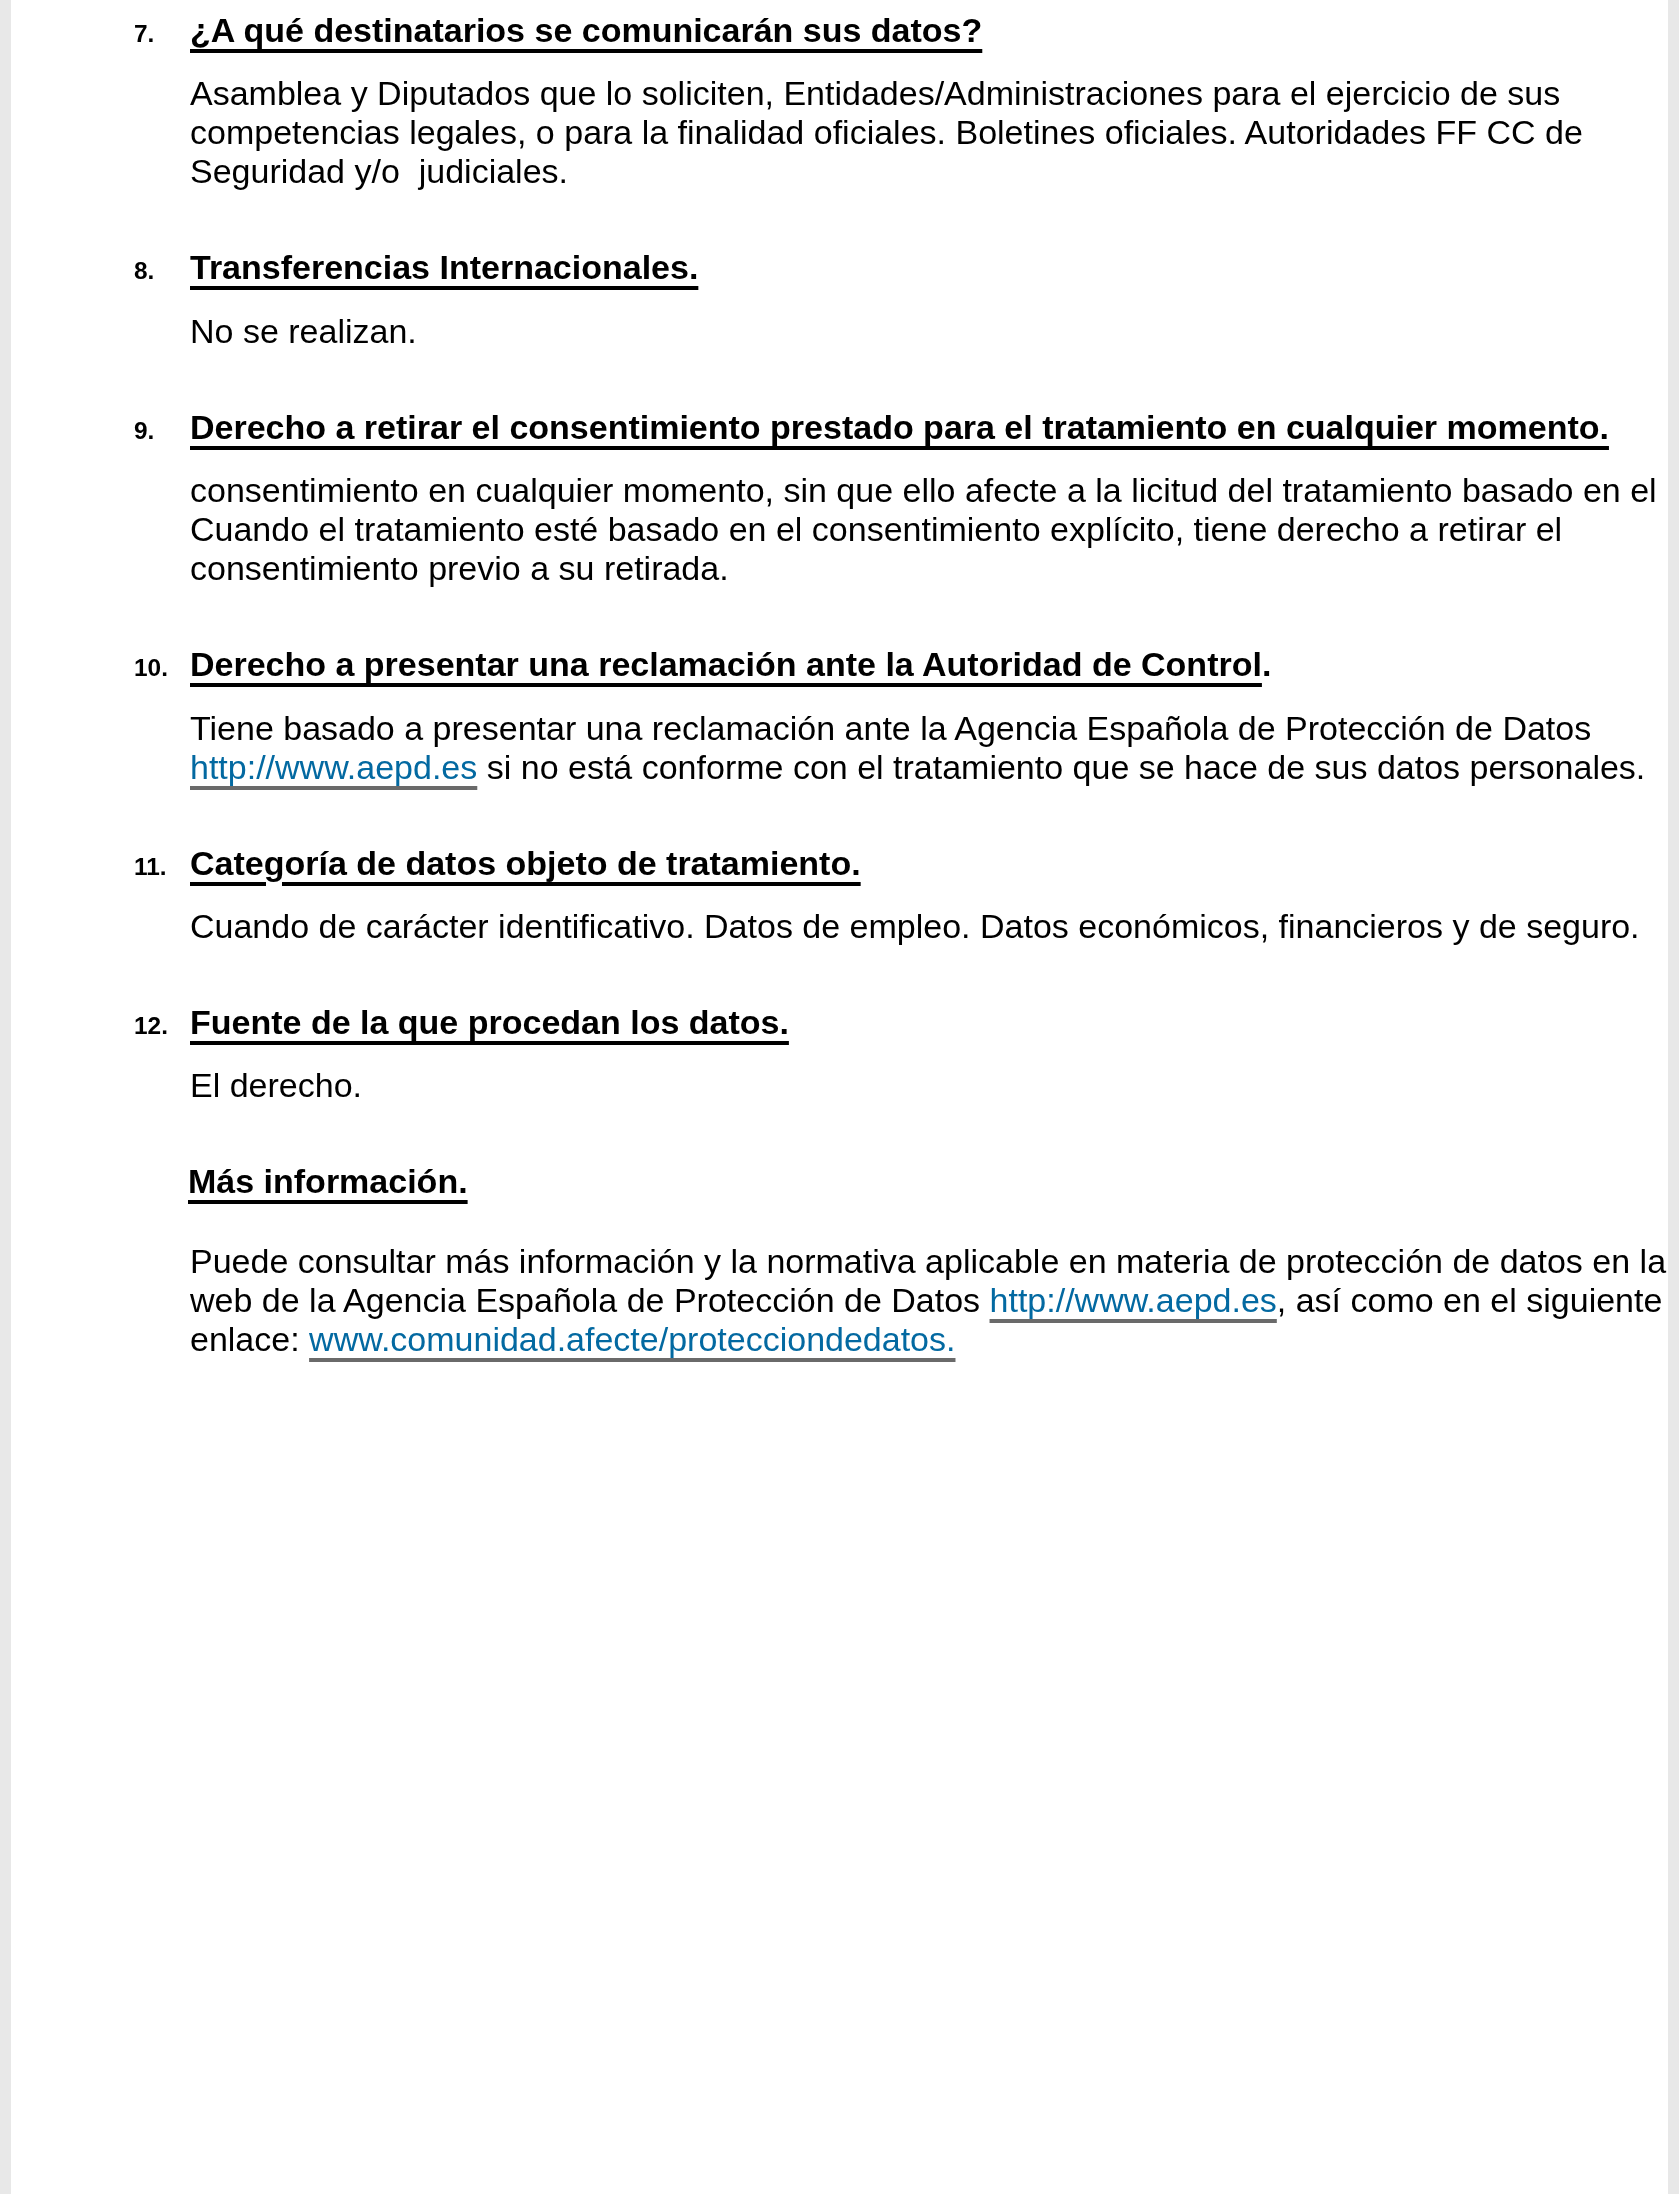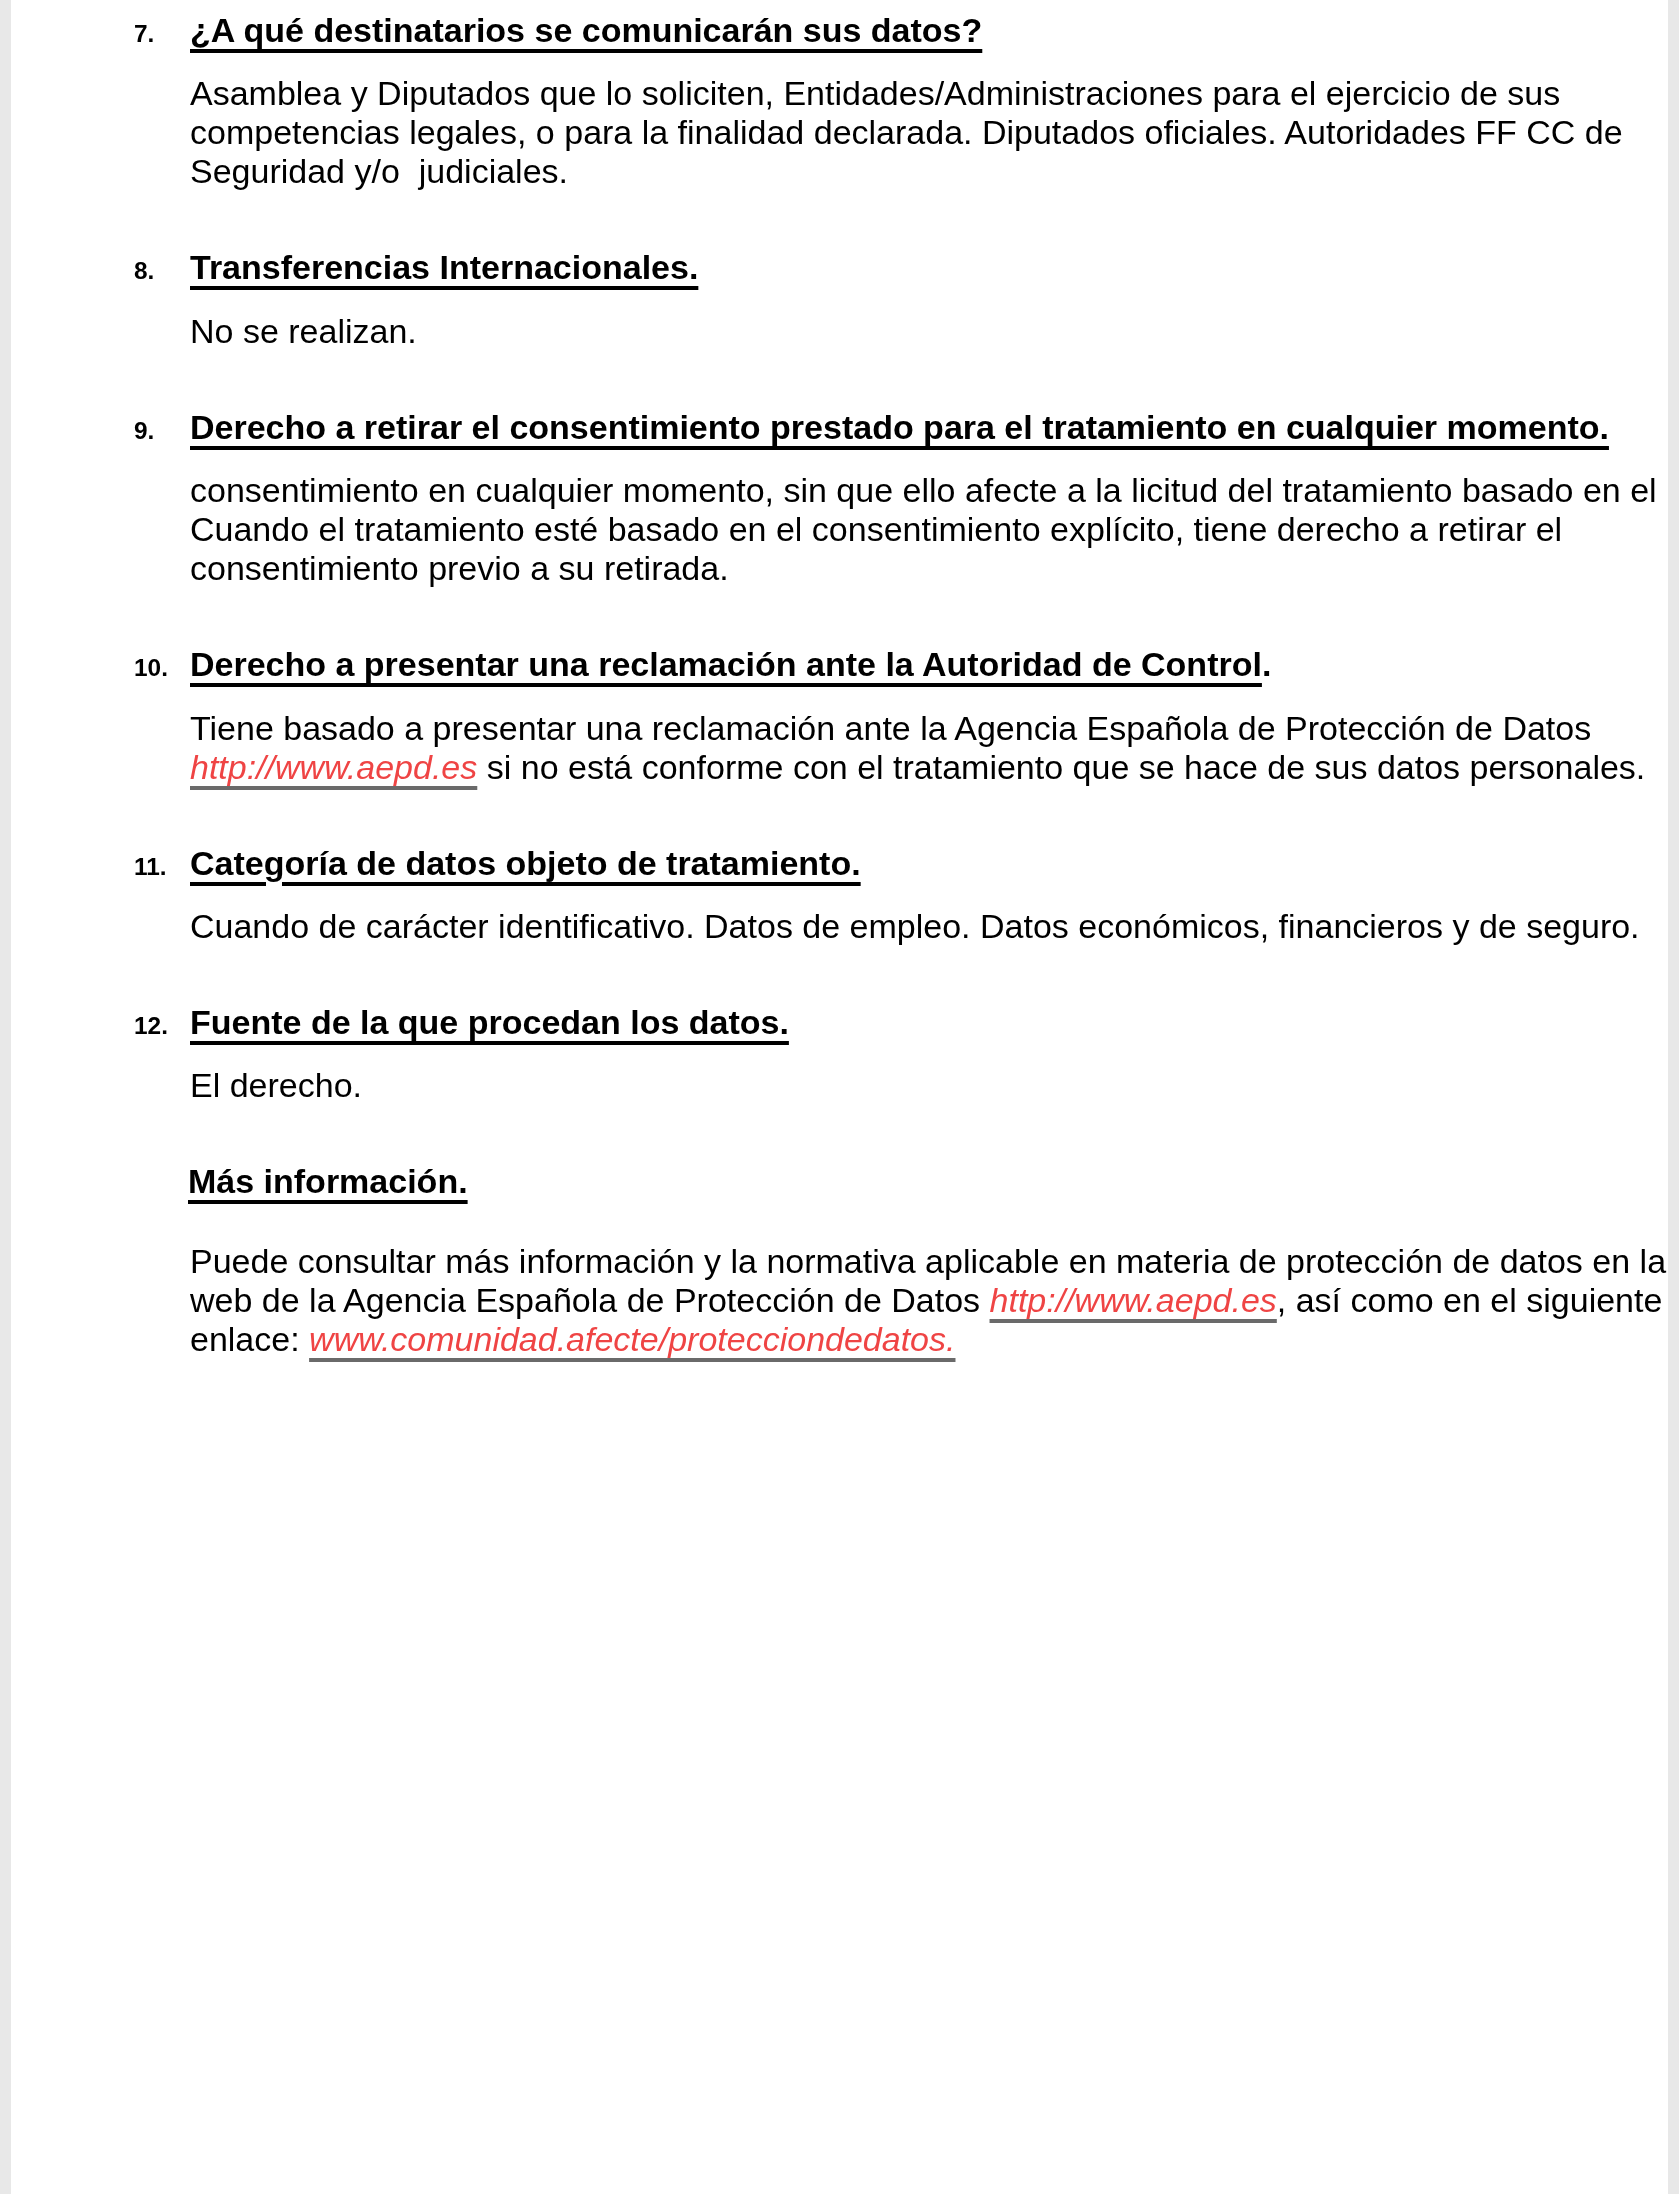--- a/index.html
+++ b/index.html
@@ -40,45 +40,44 @@
     margin-left: 56px;   
     width: 1350px;       
     margin-bottom: 57px;
   }
   .line { white-space: nowrap; }
   .line.just {
     text-align: justify;
     text-align-last: justify;
   }
   .link {
-    color: #ef4444;
+    color: #0369a1;
     text-decoration: underline;
     text-decoration-color: #6a6a6a;
     text-decoration-thickness: 3.7px;
     text-underline-offset: 6.7px;
-    font-style: italic;
   }
   .more-head {
     margin-left: 54px;   
     margin-bottom: 41px;
     white-space: nowrap;
   }
 </style>
 </head>
 <body>
 
 <div class="page">
 
   <div class="section">
     <div class="hrow">
       <span class="num">7.</span><span class="htext">¿A qué destinatarios se comunicarán sus datos?</span>
     </div>
     <div class="para">
       <div class="line just"><span>Asamblea y Diputados que lo soliciten, Entidades/Administraciones para el ejercicio de sus</span></div>
-      <div class="line just"><span>competencias legales, o para la finalidad declarada. Diputados oficiales. Autoridades FF CC de</span></div>
+      <div class="line just"><span>competencias legales, o para la finalidad oficiales. Boletines oficiales. Autoridades FF CC de</span></div>
       <div class="line"><span>Seguridad y/o&nbsp; judiciales.</span></div>
     </div>
   </div>
 
   <div class="section">
     <div class="hrow">
       <span class="num">8.</span><span class="htext">Transferencias Internacionales.</span>
     </div>
     <div class="para">
       <div class="line"><span>No se realizan.</span></div>

